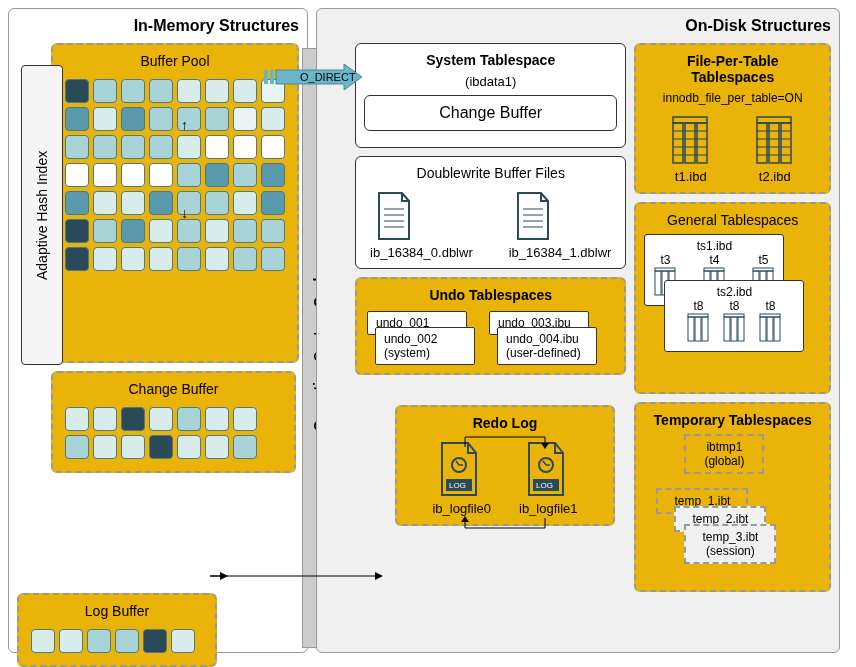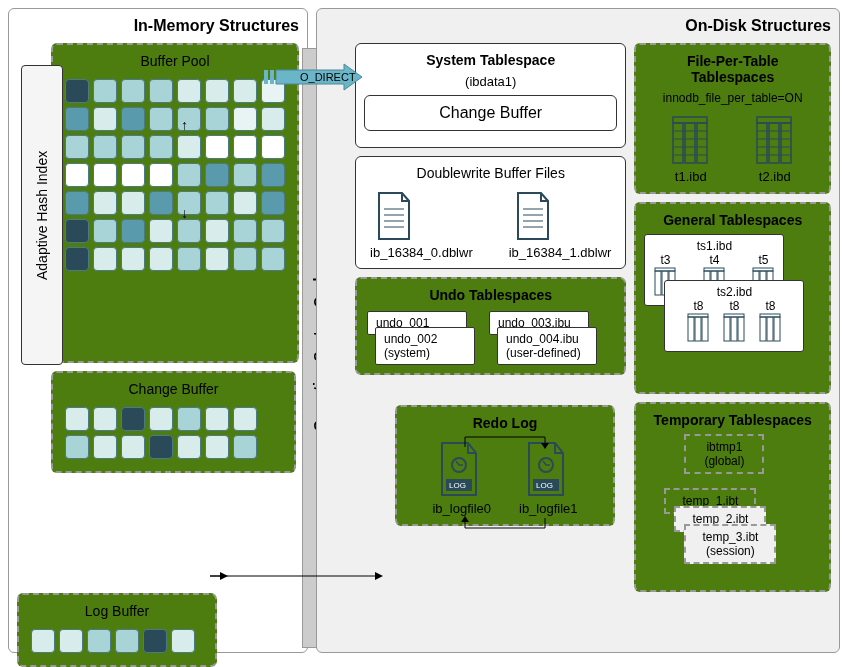--- a/index.html
+++ b/index.html
@@ -7,21 +7,21 @@
 
 .main-container { display: flex; gap: 8px; padding: 8px; }
 
 .section { border: 1px solid #999; border-radius: 6px; padding: 8px; position: relative; }
 .section-title { font-weight: bold; font-size: 16px; text-align: right; margin-bottom: 8px; }
 
 .in-memory { width: 300px; height: 645px; }
 .on-disk { width: 524px; height: 645px; background: #f0f0f0; }
 
 .box { border-radius: 6px; padding: 8px; margin-bottom: 8px; }
-.box-dashed { border: 2px dashed #999; background: #4d7c0f; }
+.box-dashed { border: 2px dashed #999; background: #eab308; }
 .box-solid { border: 1px solid #333; background: #fff; }
 .box-title { text-align: center; font-size: 14px; margin-bottom: 6px; }
 .box-subtitle { text-align: center; font-size: 13px; }
 
 .adaptive-hash { position: absolute; left: 12px; top: 56px; width: 42px; height: 300px; 
   border: 1px solid #333; background: #f5f5f5; writing-mode: vertical-lr; 
   transform: rotate(180deg); text-align: center; font-size: 14px; 
   display: flex; align-items: center; justify-content: center; border-radius: 4px; }
 
 .buffer-pool { margin-left: 34px; height: 320px; }
@@ -328,21 +328,21 @@
                     <line x1="2" y1="32" x2="36" y2="32" stroke="#2a4a5a"></line>
                     <line x1="2" y1="40" x2="36" y2="40" stroke="#2a4a5a"></line>
                   </svg>
               </div>
               <div class="db-label">t2.ibd</div>
             </div>
           </div>
         </div>
 
         <div class="box box-dashed">
-          <div class="box-title" style="font-weight:bold;">General Tablespaces</div>
+          <div class="box-title" style="font-weight:normal;">General Tablespaces</div>
           <div class="geneal-ts-group">
             <div class="ts-box" style="top:0; left:0; width:140px;">
               <div class="db-label">ts1.ibd</div>
               <div style="display:flex; gap:25px; justify-content:center;">
                 <div><div class="db-label">t3</div><div class="mini-db"><svg viewBox="0 0 24 30">
                         <rect x="2" y="4" width="6" height="24" fill="none" stroke="#2a4a5a"></rect>
                         <rect x="9" y="4" width="6" height="24" fill="none" stroke="#2a4a5a"></rect>
                         <rect x="16" y="4" width="6" height="24" fill="none" stroke="#2a4a5a"></rect>
                         <rect x="2" y="1" width="20" height="3" fill="none" stroke="#2a4a5a"></rect>
                       </svg></div></div>
@@ -383,21 +383,21 @@
                       </svg></div></div>
               </div>
             </div>
           </div>
         </div>
 
         <div class="box box-dashed" style="height:190px;">
           <div class="box-title" style="font-weight:bold;">Temporary Tablespaces</div>
           <div class="temp-group">
             <div class="temp-box" style="top:0; left:40px; width:80px;">ibtmp1 (global)</div>
-            <div class="temp-box" style="top:54px; left:20px; width:92px;">temp_1.ibt</div>
+            <div class="temp-box" style="top:54px; left:12px; width:92px;">temp_1.ibt</div>
             <div class="temp-box" style="top:72px; left:30px; width:92px; background:#f0f0f0;">temp_2.ibt</div>
             <div class="temp-box" style="top:90px; left:40px; width:92px; background:#f0f0f0;">temp_3.ibt (session)</div>
           </div>
         </div>
       </div>
     </div>
   </div>
 </div>
 
 <svg style="position:absolute; left:210px; top:566px; z-index:5;" width="180" height="20">

